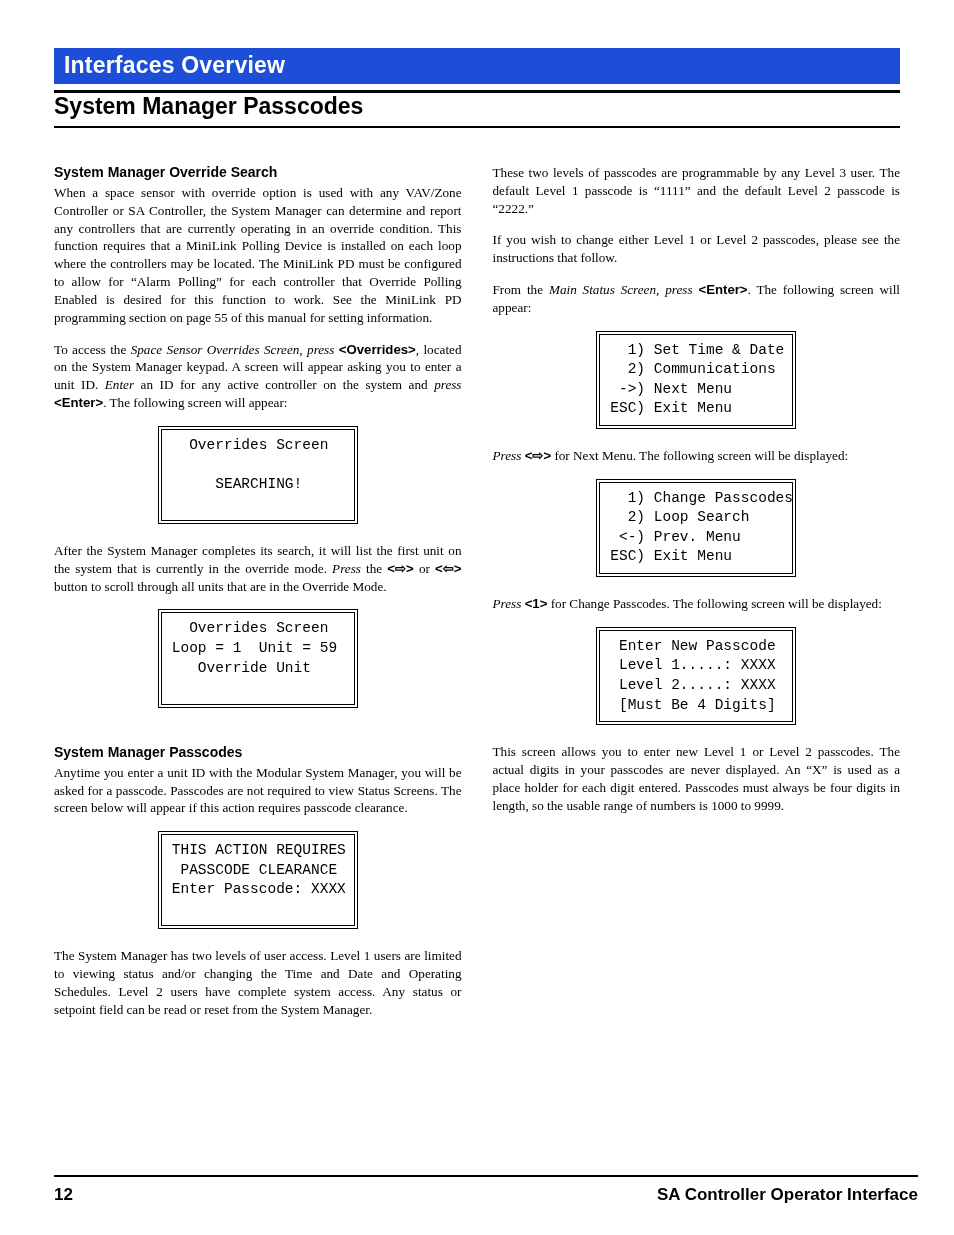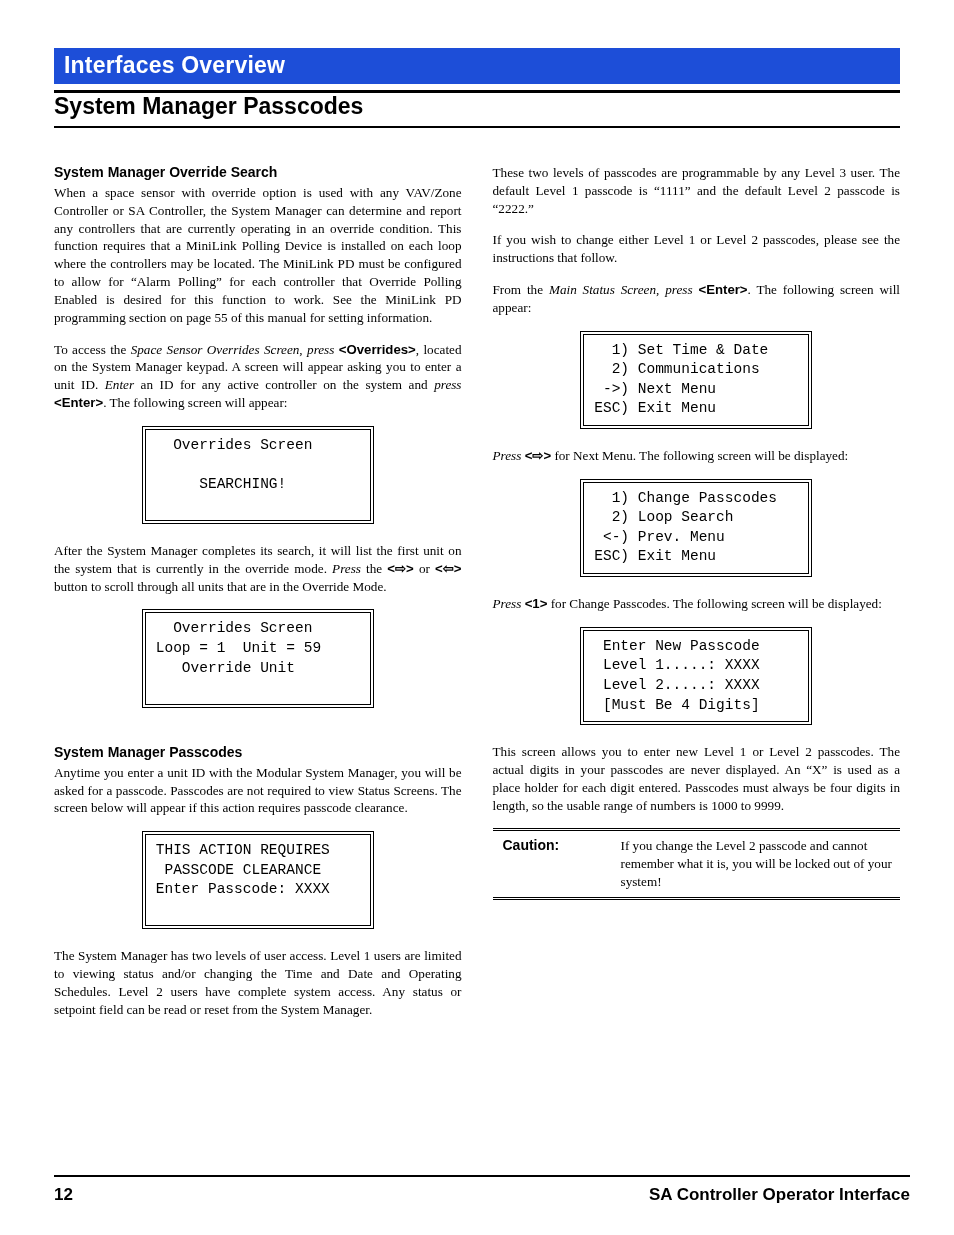--- a/index.html
+++ b/index.html
@@ -49,21 +49,21 @@
   p { text-align: justify; line-height: 1.35; margin-bottom: 14px; }
   .screen-box {
     border: 4px double #000;
     font-family: "Courier New", Courier, monospace;
     font-size: 14.5px;
     line-height: 1.35;
     padding: 6px 10px;
     margin: 14px auto 18px auto;
     white-space: pre;
     text-align: left;
-    width: 232px;
+    width: 200px;
   }
   .keycap { font-family: Arial, Helvetica, sans-serif; font-weight: 700; }
   .italic { font-style: italic; }
   .caution-block {
     border-top: 3px double #000;
     border-bottom: 3px double #000;
     padding: 6px 0;
     margin-top: 6px;
     display: flex;
     gap: 18px;
@@ -76,21 +76,21 @@
     flex: 0 0 110px;
   }
   .caution-text {
     font-size: 13.2px;
     line-height: 1.35;
     flex: 1;
   }
   .footer {
     position: absolute;
     left: 54px;
-    right: 44px;
+    right: 36px;
     bottom: 30px;
     border-top: 2px solid #000;
     padding-top: 8px;
     display: flex;
     justify-content: space-between;
     font-family: Arial, Helvetica, sans-serif;
     font-weight: 900;
     font-size: 17px;
   }
 </style>
@@ -164,24 +164,20 @@
       <span class="italic">Press</span><span> </span><span class="keycap">&lt;1&gt;</span><span> for Change Passcodes. The following screen will be displayed:</span>
     </p>
 
     <div class="screen-box"> Enter New Passcode
  Level 1.....: XXXX
  Level 2.....: XXXX
  [Must Be 4 Digits]</div>
 
     <p>This screen allows you to enter new Level 1 or Level 2 passcodes. The actual digits in your passcodes are never displayed. An “X” is used as a place holder for each digit entered. Passcodes must always be four digits in length, so the usable range of numbers is 1000 to 9999.</p>
 
-    <div class="caution-block">
-      <div class="caution-label">Caution:</div>
-      <div class="caution-text">If you change the Level 2 passcode and cannot remember what it is, you will be locked out of your system!</div>
-    </div>
   </div>
 
 </div>
 
 <div class="footer">
   <span>12</span>
   <span>SA Controller Operator Interface</span>
 </div>
 
 </body></html>

